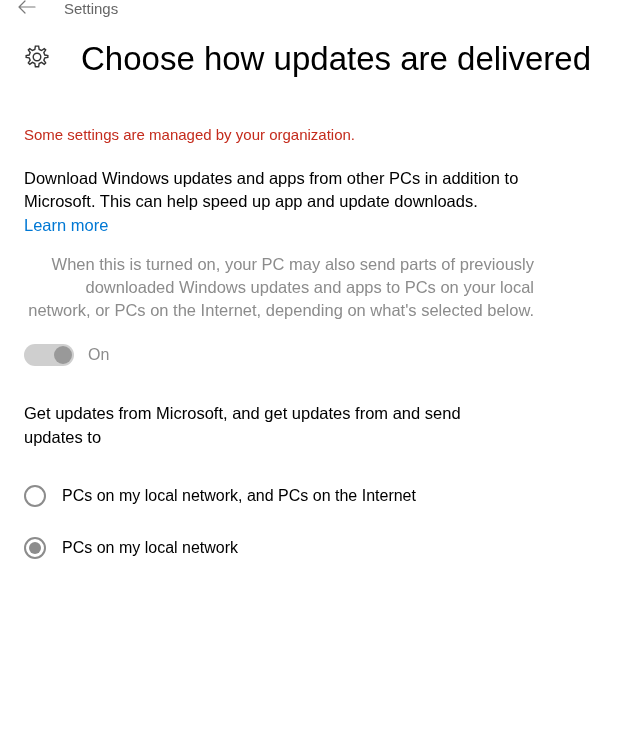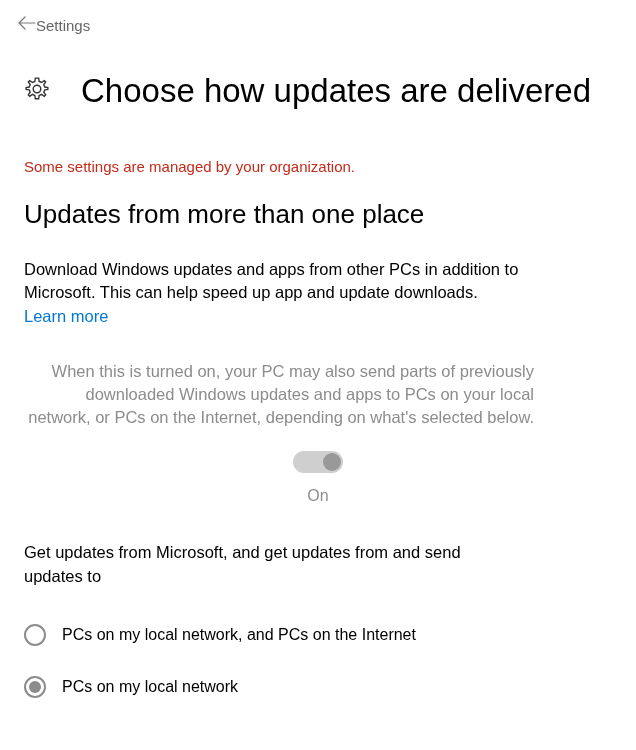--- a/index.html
+++ b/index.html
@@ -10,22 +10,22 @@
     }
     body {
       background: #ffffff;
       width: 636px;
       height: 750px;
       color: #000000;
       font-weight: 300;
     }
     .header-bar {
       display: flex;
-      align-items: center;
-      padding: 16px 18px;
+      padding: 0 18px;
+      gap: 28px;
     }
     .back-arrow {
       color: #7a7a7a;
       cursor: pointer;
     }
     .header-title {
       color: #666;
       font-size: 15px;
       font-weight: 400;
     }
@@ -66,38 +66,37 @@
       color: #000;
       max-width: 510px;
       margin-bottom: 3px;
       font-weight: 400;
     }
     .learn-link {
       color: #0078d4;
       font-size: 16.5px;
       text-decoration: none;
       display: inline-block;
-      margin-bottom: 34px;
+      margin-bottom: 18px;
       font-weight: 400;
     }
     .info-text {
       font-size: 16.5px;
       line-height: 1.4;
       color: #8c8c8c;
       max-width: 510px;
       margin-bottom: 22px;
       font-weight: 400;
       text-align: right;
     }
     .toggle-row {
       display: flex;
       align-items: center;
       gap: 14px;
       margin-bottom: 36px;
-      flex-direction: column;
     }
     .toggle {
       width: 50px;
       height: 22px;
       background: #cfcfcf;
       border-radius: 11px;
       position: relative;
       cursor: not-allowed;
     }
     .toggle-knob {
@@ -168,21 +167,20 @@
     <span class="gear">
       <svg width="26" height="26" viewBox="0 0 24 24">
         <path fill="none" stroke="currentColor" stroke-width="1.3" d="M12 8.5 A3.5 3.5 0 1 1 12 15.5 A3.5 3.5 0 1 1 12 8.5 Z M12 2 L13.5 2 L14 5 L16.2 6 L18.7 4.3 L20 5.5 L18.3 8 L19.2 10.2 L22 10.7 L22 12.3 L19.2 12.8 L18.3 15 L20 17.5 L18.7 18.7 L16.2 17 L14 18 L13.5 21 L10.5 21 L10 18 L7.8 17 L5.3 18.7 L4 17.5 L5.7 15 L4.8 12.8 L2 12.3 L2 10.7 L4.8 10.2 L5.7 8 L4 5.5 L5.3 4.3 L7.8 6 L10 5 L10.5 2 Z"></path>
       </svg>
     </span>
     <h1 class="page-title">Choose how updates are delivered</h1>
   </div>
 
   <div class="org-notice">Some settings are managed by your organization.</div>
 
-  <h2 class="section-title">Updates from more than one place</h2>
 
   <p class="desc-text">Download Windows updates and apps from other PCs in addition to Microsoft. This can help speed up app and update downloads.</p>
   <a href="#" class="learn-link">Learn more</a>
 
   <p class="info-text">When this is turned on, your PC may also send parts of previously downloaded Windows updates and apps to PCs on your local network, or PCs on the Internet, depending on what's selected below.</p>
 
   <div class="toggle-row">
     <div class="toggle">
       <div class="toggle-knob"></div>
     </div>

